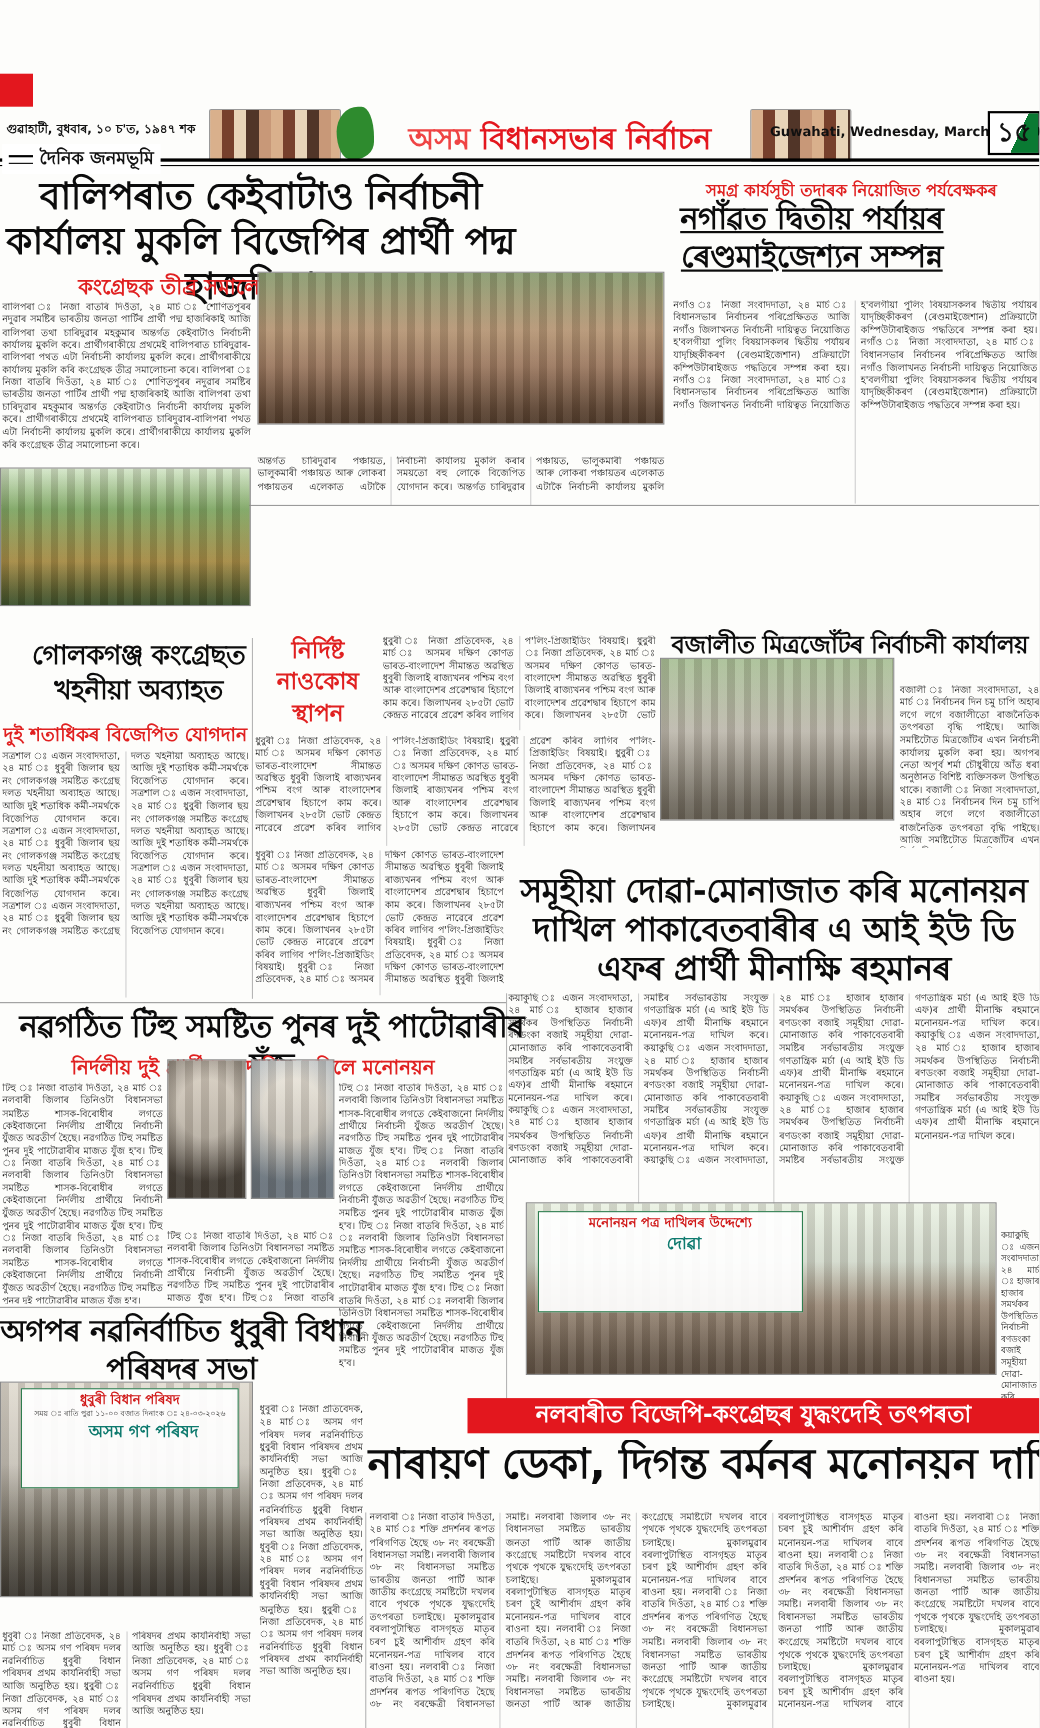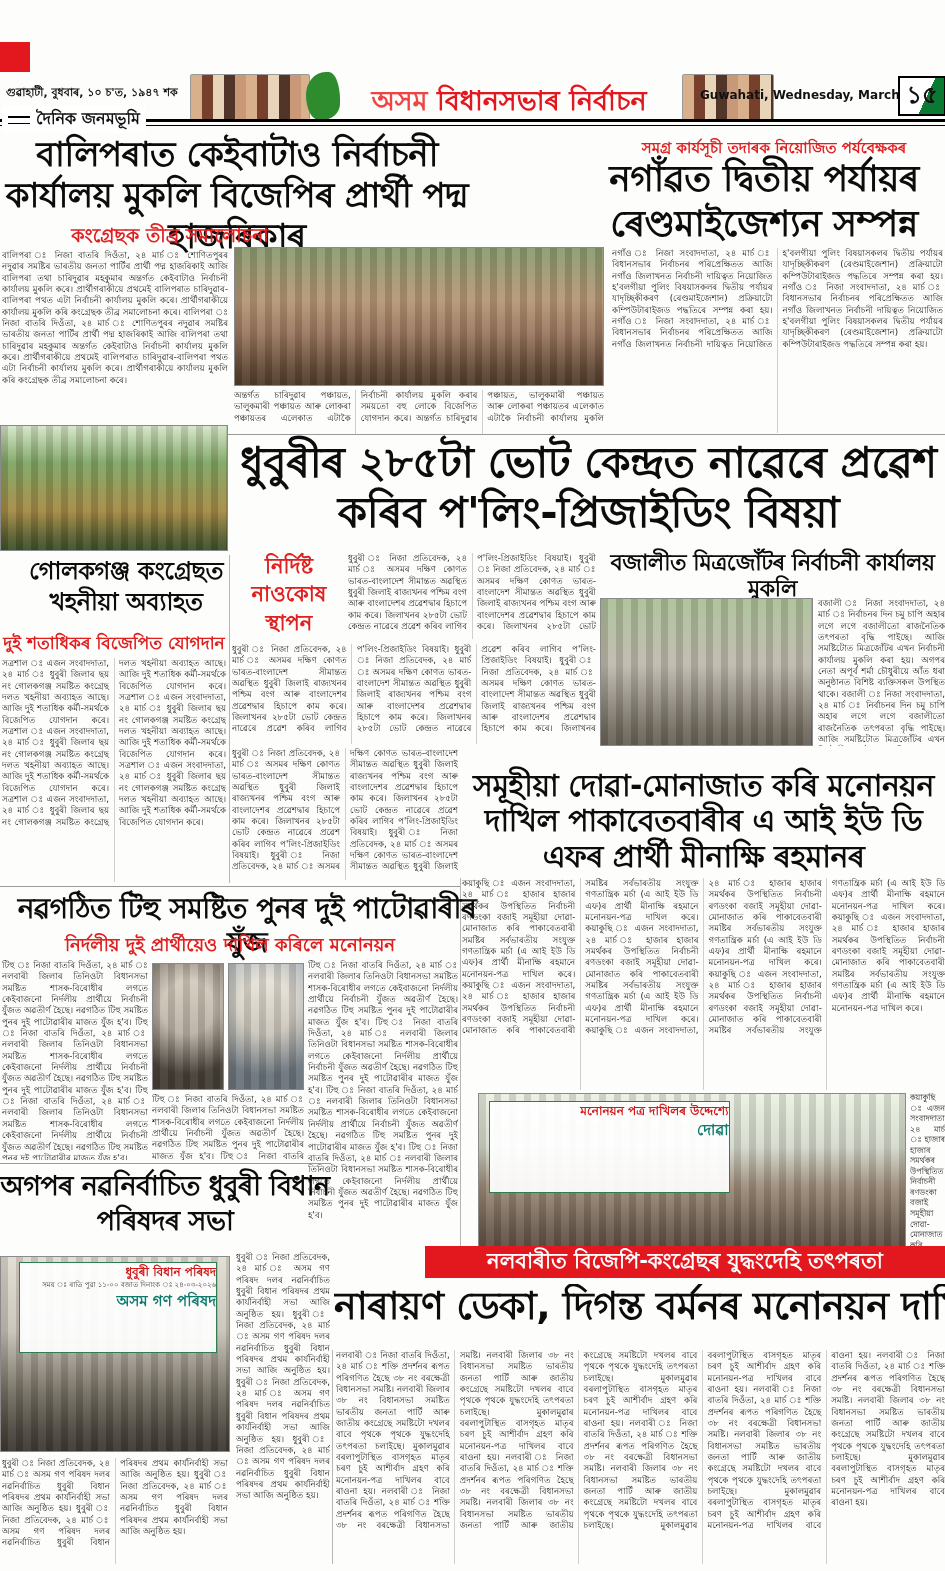--- a/index.html
+++ b/index.html
@@ -1,38 +1,38 @@
 <!DOCTYPE html>
 <html><head>
 <meta charset="utf-8">
 <style>
   html,body{margin:0;padding:0;background:#e8e8e8;}
   .page{position:relative;width:945px;height:1571px;background:#fdfdfb;margin:0 auto;
         font-family:"DejaVu Sans",sans-serif;overflow:hidden;color:#111;}
-  .abs{position:absolute;}
+  .abs{position:absolute;margin-top:25px;}
   .hl{font-weight:800;text-align:center;color:#0c0c0c;letter-spacing:-0.5px;line-height:1.2;}
   .kicker{font-weight:800;text-align:center;color:#e02020;}
   .txt{font-size:8.6px;line-height:1.32;text-align:justify;color:#1c1c1c;overflow:hidden;
        column-gap:10px;column-rule:1px solid #cfcfcf;}
   .photo{border:1px solid #8a8a8a;box-sizing:border-box;position:absolute;overflow:hidden;}
   .photo::after{content:"";position:absolute;inset:0;
        background:repeating-linear-gradient(90deg,rgba(30,20,10,.14) 0 7px,rgba(255,255,255,.05) 7px 15px),
                   linear-gradient(180deg,rgba(255,255,255,.12),rgba(0,0,0,.25) 90%);}
   .faces{background:repeating-linear-gradient(90deg,#d9b08c 0 11px,#77402c 11px 22px,#e8d4b8 22px 33px,#513528 33px 44px,#c89878 44px 55px);
          border:1px solid #999;border-radius:2px;}
   .vrule{width:1px;background:#b5b5b5;}
   .hrule{height:1px;background:#9a9a9a;}
   .bannerH{background:#e3171e;color:#fff;font-weight:800;text-align:center;
            display:flex;align-items:center;justify-content:center;}
   .pagenum{border:2px solid #000;background:linear-gradient(115deg,#fff 58%,#0a7a33 58%);
            display:flex;align-items:center;justify-content:center;font-weight:800;font-size:24px;}
   .nameline{background:#fff;font-weight:800;font-size:16px;padding:0 6px;display:flex;align-items:center;gap:6px;}
   .nameline i{display:inline-block;width:22px;height:5px;border-top:2px solid #000;border-bottom:1px solid #000;}
   .photoban{position:absolute;background:rgba(255,255,255,.93);border:1px solid #2e7d4f;
-            text-align:right;overflow:hidden;z-index:2;}
+            text-align:center;overflow:hidden;z-index:2;}
   .photoban .l1{color:#d01818;font-weight:800;font-size:12px;line-height:1.5;}
   .photoban .l2{color:#333;font-size:7px;line-height:1.4;}
   .photoban .l3{color:#0e7a6e;font-weight:800;font-size:15px;line-height:1.4;margin-left:25px;}
 </style>
 </head>
 <body>
 
 <div class="page">
 
   <div class="abs" style="left:0;top:42px;width:30px;height:30px;background:#e3171e;"></div>
@@ -53,31 +53,30 @@
     <span>দৈনিক জনমভূমি</span>
   </div>
 
   <div class="abs hl" style="left:2px;top:134px;width:470px;font-size:34px;">বালিপৰাত কেইবাটাও নিৰ্বাচনী কাৰ্যালয় মুকলি বিজেপিৰ প্ৰাৰ্থী পদ্ম হাজৰিকাৰ</div>
   <div class="abs kicker" style="left:20px;top:221px;width:300px;font-size:19px;">কংগ্ৰেছক তীব্ৰ সমালোচনা</div>
   <div class="abs txt" style="left:2px;top:250px;width:226px;height:178px;">বালিপৰা ঃ নিজা বাতৰি দিওঁতা, ২৪ মাৰ্চ ঃ শোণিতপুৰৰ নদুৱাৰ সমষ্টিৰ ভাৰতীয় জনতা পাৰ্টিৰ প্ৰাৰ্থী পদ্ম হাজৰিকাই আজি বালিপৰা তথা চাৰিদুৱাৰ মহকুমাৰ অন্তৰ্গত কেইবাটাও নিৰ্বাচনী কাৰ্যালয় মুকলি কৰে। প্ৰাৰ্থীগৰাকীয়ে প্ৰথমেই বালিপৰাত চাৰিদুৱাৰ-বালিপৰা পথত এটা নিৰ্বাচনী কাৰ্যালয় মুকলি কৰে। প্ৰাৰ্থীগৰাকীয়ে কাৰ্যালয় মুকলি কৰি কংগ্ৰেছক তীব্ৰ সমালোচনা কৰে। বালিপৰা ঃ নিজা বাতৰি দিওঁতা, ২৪ মাৰ্চ ঃ শোণিতপুৰৰ নদুৱাৰ সমষ্টিৰ ভাৰতীয় জনতা পাৰ্টিৰ প্ৰাৰ্থী পদ্ম হাজৰিকাই আজি বালিপৰা তথা চাৰিদুৱাৰ মহকুমাৰ অন্তৰ্গত কেইবাটাও নিৰ্বাচনী কাৰ্যালয় মুকলি কৰে। প্ৰাৰ্থীগৰাকীয়ে প্ৰথমেই বালিপৰাত চাৰিদুৱাৰ-বালিপৰা পথত এটা নিৰ্বাচনী কাৰ্যালয় মুকলি কৰে। প্ৰাৰ্থীগৰাকীয়ে কাৰ্যালয় মুকলি কৰি কংগ্ৰেছক তীব্ৰ সমালোচনা কৰে।</div>
   <div class="photo" style="left:234px;top:247px;width:370px;height:139px;background:linear-gradient(180deg,#7a8f5e 0%,#c8a27a 38%,#b98d6e 62%,#6b4f3a 100%);"></div>
   <div class="abs txt" style="left:234px;top:390px;width:370px;height:44px;column-count:3;">অন্তৰ্গত চাৰিদুৱাৰ পঞ্চায়ত, ভালুকমাৰী পঞ্চায়ত আৰু লোকৰা পঞ্চায়তৰ এলেকাত এটাকৈ নিৰ্বাচনী কাৰ্যালয় মুকলি কৰাৰ সময়তো বহু লোকে বিজেপিত যোগদান কৰে। অন্তৰ্গত চাৰিদুৱাৰ পঞ্চায়ত, ভালুকমাৰী পঞ্চায়ত আৰু লোকৰা পঞ্চায়তৰ এলেকাত এটাকৈ নিৰ্বাচনী কাৰ্যালয় মুকলি কৰাৰ সময়তো বহু লোকে বিজেপিত যোগদান কৰে।</div>
 
   <div class="abs kicker" style="left:605px;top:136px;width:338px;font-size:15px;">সমগ্ৰ কাৰ্যসূচী তদাৰক নিয়োজিত পৰ্যবেক্ষকৰ</div>
-  <div class="abs hl" style="left:595px;top:156px;width:338px;font-size:36px;line-height:1.25;">নগাঁৱত দ্বিতীয় পৰ্যায়ৰ ৰেণ্ডমাইজেশ্যন সম্পন্ন</div>
+  <div class="abs hl" style="left:569px;top:156px;width:338px;font-size:28px;line-height:1.25;text-decoration:underline;">নগাঁৱত দ্বিতীয় পৰ্যায়ৰ ৰেণ্ডমাইজেশ্যন সম্পন্ন</div>
   <div class="abs txt" style="left:612px;top:248px;width:331px;height:185px;column-count:2;">নগাঁও ঃ নিজা সংবাদদাতা, ২৪ মাৰ্চ ঃ বিধানসভাৰ নিৰ্বাচনৰ পৰিপ্ৰেক্ষিতত আজি নগাঁও জিলাখনত নিৰ্বাচনী দায়িত্বত নিয়োজিত হ'বলগীয়া পুলিং বিষয়াসকলৰ দ্বিতীয় পৰ্যায়ৰ যাদৃচ্ছিকীকৰণ (ৰেণ্ডমাইজেশান) প্ৰক্ৰিয়াটো কম্পিউটাৰাইজড পদ্ধতিৰে সম্পন্ন কৰা হয়। নগাঁও ঃ নিজা সংবাদদাতা, ২৪ মাৰ্চ ঃ বিধানসভাৰ নিৰ্বাচনৰ পৰিপ্ৰেক্ষিতত আজি নগাঁও জিলাখনত নিৰ্বাচনী দায়িত্বত নিয়োজিত হ'বলগীয়া পুলিং বিষয়াসকলৰ দ্বিতীয় পৰ্যায়ৰ যাদৃচ্ছিকীকৰণ (ৰেণ্ডমাইজেশান) প্ৰক্ৰিয়াটো কম্পিউটাৰাইজড পদ্ধতিৰে সম্পন্ন কৰা হয়। নগাঁও ঃ নিজা সংবাদদাতা, ২৪ মাৰ্চ ঃ বিধানসভাৰ নিৰ্বাচনৰ পৰিপ্ৰেক্ষিতত আজি নগাঁও জিলাখনত নিৰ্বাচনী দায়িত্বত নিয়োজিত হ'বলগীয়া পুলিং বিষয়াসকলৰ দ্বিতীয় পৰ্যায়ৰ যাদৃচ্ছিকীকৰণ (ৰেণ্ডমাইজেশান) প্ৰক্ৰিয়াটো কম্পিউটাৰাইজড পদ্ধতিৰে সম্পন্ন কৰা হয়।</div>
 
   <div class="abs hrule" style="left:0;top:434px;width:945px;"></div>
 
   <div class="photo" style="left:0;top:425px;width:228px;height:126px;background:linear-gradient(180deg,#cfe3c2 0%,#7fae5f 30%,#caa84f 68%,#4e6b3a 100%);"></div>
   <div class="abs hl" style="left:0;top:556px;width:252px;font-size:24px;line-height:1.3;">গোলকগঞ্জ কংগ্ৰেছত খহনীয়া অব্যাহত</div>
   <div class="abs kicker" style="left:0;top:630px;width:228px;font-size:17px;">দুই শতাধিকৰ বিজেপিত যোগদান</div>
   <div class="abs txt" style="left:2px;top:658px;width:224px;height:224px;column-count:2;">সত্ৰশাল ঃ এজন সংবাদদাতা, ২৪ মাৰ্চ ঃ ধুবুৰী জিলাৰ ছয় নং গোলকগঞ্জ সমষ্টিত কংগ্ৰেছ দলত খহনীয়া অব্যাহত আছে। আজি দুই শতাধিক কৰ্মী-সমৰ্থকে বিজেপিত যোগদান কৰে। সত্ৰশাল ঃ এজন সংবাদদাতা, ২৪ মাৰ্চ ঃ ধুবুৰী জিলাৰ ছয় নং গোলকগঞ্জ সমষ্টিত কংগ্ৰেছ দলত খহনীয়া অব্যাহত আছে। আজি দুই শতাধিক কৰ্মী-সমৰ্থকে বিজেপিত যোগদান কৰে। সত্ৰশাল ঃ এজন সংবাদদাতা, ২৪ মাৰ্চ ঃ ধুবুৰী জিলাৰ ছয় নং গোলকগঞ্জ সমষ্টিত কংগ্ৰেছ দলত খহনীয়া অব্যাহত আছে। আজি দুই শতাধিক কৰ্মী-সমৰ্থকে বিজেপিত যোগদান কৰে। সত্ৰশাল ঃ এজন সংবাদদাতা, ২৪ মাৰ্চ ঃ ধুবুৰী জিলাৰ ছয় নং গোলকগঞ্জ সমষ্টিত কংগ্ৰেছ দলত খহনীয়া অব্যাহত আছে। আজি দুই শতাধিক কৰ্মী-সমৰ্থকে বিজেপিত যোগদান কৰে। সত্ৰশাল ঃ এজন সংবাদদাতা, ২৪ মাৰ্চ ঃ ধুবুৰী জিলাৰ ছয় নং গোলকগঞ্জ সমষ্টিত কংগ্ৰেছ দলত খহনীয়া অব্যাহত আছে। আজি দুই শতাধিক কৰ্মী-সমৰ্থকে বিজেপিত যোগদান কৰে।</div>
 
-  <div class="abs hl" style="left:232px;top:438px;width:713px;font-size:42px;">ধুবুৰীৰ ২৮৫টা ভোট কেন্দ্ৰত নাৱেৰে প্ৰৱেশ কৰিব প'লিং-প্ৰিজাইডিং বিষয়া</div>
   <div class="abs kicker" style="left:236px;top:552px;width:106px;font-size:21px;line-height:1.35;">নিৰ্দিষ্ট নাওকোষ স্থাপন</div>
   <div class="abs txt" style="left:348px;top:553px;width:248px;height:86px;column-count:2;">ধুবুৰী ঃ নিজা প্ৰতিবেদক, ২৪ মাৰ্চ ঃ অসমৰ দক্ষিণ কোণত ভাৰত-বাংলাদেশ সীমান্তত অৱস্থিত ধুবুৰী জিলাই ৰাজ্যখনৰ পশ্চিম বংগ আৰু বাংলাদেশৰ প্ৰৱেশদ্বাৰ হিচাপে কাম কৰে। জিলাখনৰ ২৮৫টা ভোট কেন্দ্ৰত নাৱেৰে প্ৰৱেশ কৰিব লাগিব প'লিং-প্ৰিজাইডিং বিষয়াই। ধুবুৰী ঃ নিজা প্ৰতিবেদক, ২৪ মাৰ্চ ঃ অসমৰ দক্ষিণ কোণত ভাৰত-বাংলাদেশ সীমান্তত অৱস্থিত ধুবুৰী জিলাই ৰাজ্যখনৰ পশ্চিম বংগ আৰু বাংলাদেশৰ প্ৰৱেশদ্বাৰ হিচাপে কাম কৰে। জিলাখনৰ ২৮৫টা ভোট কেন্দ্ৰত নাৱেৰে প্ৰৱেশ কৰিব লাগিব প'লিং-প্ৰিজাইডিং বিষয়াই।</div>
   <div class="abs txt" style="left:232px;top:644px;width:364px;height:100px;column-count:3;">ধুবুৰী ঃ নিজা প্ৰতিবেদক, ২৪ মাৰ্চ ঃ অসমৰ দক্ষিণ কোণত ভাৰত-বাংলাদেশ সীমান্তত অৱস্থিত ধুবুৰী জিলাই ৰাজ্যখনৰ পশ্চিম বংগ আৰু বাংলাদেশৰ প্ৰৱেশদ্বাৰ হিচাপে কাম কৰে। জিলাখনৰ ২৮৫টা ভোট কেন্দ্ৰত নাৱেৰে প্ৰৱেশ কৰিব লাগিব প'লিং-প্ৰিজাইডিং বিষয়াই। ধুবুৰী ঃ নিজা প্ৰতিবেদক, ২৪ মাৰ্চ ঃ অসমৰ দক্ষিণ কোণত ভাৰত-বাংলাদেশ সীমান্তত অৱস্থিত ধুবুৰী জিলাই ৰাজ্যখনৰ পশ্চিম বংগ আৰু বাংলাদেশৰ প্ৰৱেশদ্বাৰ হিচাপে কাম কৰে। জিলাখনৰ ২৮৫টা ভোট কেন্দ্ৰত নাৱেৰে প্ৰৱেশ কৰিব লাগিব প'লিং-প্ৰিজাইডিং বিষয়াই। ধুবুৰী ঃ নিজা প্ৰতিবেদক, ২৪ মাৰ্চ ঃ অসমৰ দক্ষিণ কোণত ভাৰত-বাংলাদেশ সীমান্তত অৱস্থিত ধুবুৰী জিলাই ৰাজ্যখনৰ পশ্চিম বংগ আৰু বাংলাদেশৰ প্ৰৱেশদ্বাৰ হিচাপে কাম কৰে। জিলাখনৰ ২৮৫টা ভোট কেন্দ্ৰত নাৱেৰে প্ৰৱেশ কৰিব লাগিব প'লিং-প্ৰিজাইডিং বিষয়াই।</div>
   <div class="abs txt" style="left:232px;top:748px;width:226px;height:132px;column-count:2;">ধুবুৰী ঃ নিজা প্ৰতিবেদক, ২৪ মাৰ্চ ঃ অসমৰ দক্ষিণ কোণত ভাৰত-বাংলাদেশ সীমান্তত অৱস্থিত ধুবুৰী জিলাই ৰাজ্যখনৰ পশ্চিম বংগ আৰু বাংলাদেশৰ প্ৰৱেশদ্বাৰ হিচাপে কাম কৰে। জিলাখনৰ ২৮৫টা ভোট কেন্দ্ৰত নাৱেৰে প্ৰৱেশ কৰিব লাগিব প'লিং-প্ৰিজাইডিং বিষয়াই। ধুবুৰী ঃ নিজা প্ৰতিবেদক, ২৪ মাৰ্চ ঃ অসমৰ দক্ষিণ কোণত ভাৰত-বাংলাদেশ সীমান্তত অৱস্থিত ধুবুৰী জিলাই ৰাজ্যখনৰ পশ্চিম বংগ আৰু বাংলাদেশৰ প্ৰৱেশদ্বাৰ হিচাপে কাম কৰে। জিলাখনৰ ২৮৫টা ভোট কেন্দ্ৰত নাৱেৰে প্ৰৱেশ কৰিব লাগিব প'লিং-প্ৰিজাইডিং বিষয়াই। ধুবুৰী ঃ নিজা প্ৰতিবেদক, ২৪ মাৰ্চ ঃ অসমৰ দক্ষিণ কোণত ভাৰত-বাংলাদেশ সীমান্তত অৱস্থিত ধুবুৰী জিলাই ৰাজ্যখনৰ পশ্চিম বংগ আৰু বাংলাদেশৰ প্ৰৱেশদ্বাৰ হিচাপে কাম কৰে। জিলাখনৰ ২৮৫টা ভোট কেন্দ্ৰত নাৱেৰে প্ৰৱেশ কৰিব লাগিব প'লিং-প্ৰিজাইডিং বিষয়াই।</div>
 
   <div class="abs vrule" style="left:229px;top:555px;height:328px;"></div>
 
   <div class="abs hl" style="left:600px;top:550px;width:345px;font-size:22px;text-align:center;">বজালীত মিত্ৰজোঁটৰ নিৰ্বাচনী কাৰ্যালয় মুকলি</div>
   <div class="photo" style="left:600px;top:598px;width:213px;height:148px;background:linear-gradient(180deg,#9fb98a 0%,#d8d2c4 45%,#8a8273 100%);"></div>
   <div class="abs txt" style="left:818px;top:598px;width:127px;height:148px;">বজালী ঃ নিজা সংবাদদাতা, ২৪ মাৰ্চ ঃ নিৰ্বাচনৰ দিন চমু চাপি অহাৰ লগে লগে বজালীতো ৰাজনৈতিক তৎপৰতা বৃদ্ধি পাইছে। আজি সমষ্টিটোত মিত্ৰজোঁটৰ এখন নিৰ্বাচনী কাৰ্যালয় মুকলি কৰা হয়। অগপৰ নেতা অপূৰ্ব শৰ্মা চৌধুৰীয়ে আঁত ধৰা অনুষ্ঠানত বিশিষ্ট ব্যক্তিসকল উপস্থিত থাকে। বজালী ঃ নিজা সংবাদদাতা, ২৪ মাৰ্চ ঃ নিৰ্বাচনৰ দিন চমু চাপি অহাৰ লগে লগে বজালীতো ৰাজনৈতিক তৎপৰতা বৃদ্ধি পাইছে। আজি সমষ্টিটোত মিত্ৰজোঁটৰ এখন নিৰ্বাচনী কাৰ্যালয় মুকলি কৰা হয়। অগপৰ নেতা অপূৰ্ব শৰ্মা চৌধুৰীয়ে আঁত ধৰা অনুষ্ঠানত বিশিষ্ট ব্যক্তিসকল উপস্থিত থাকে।</div>

